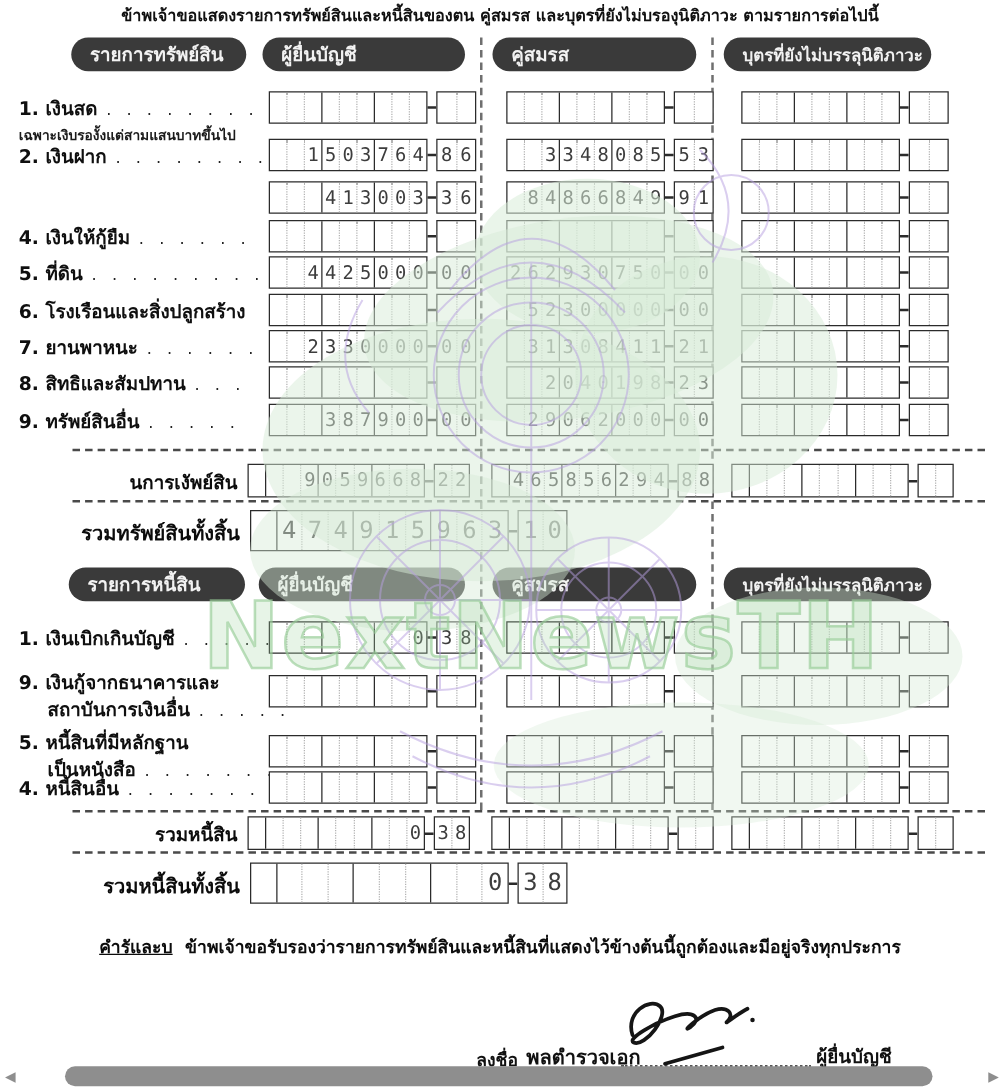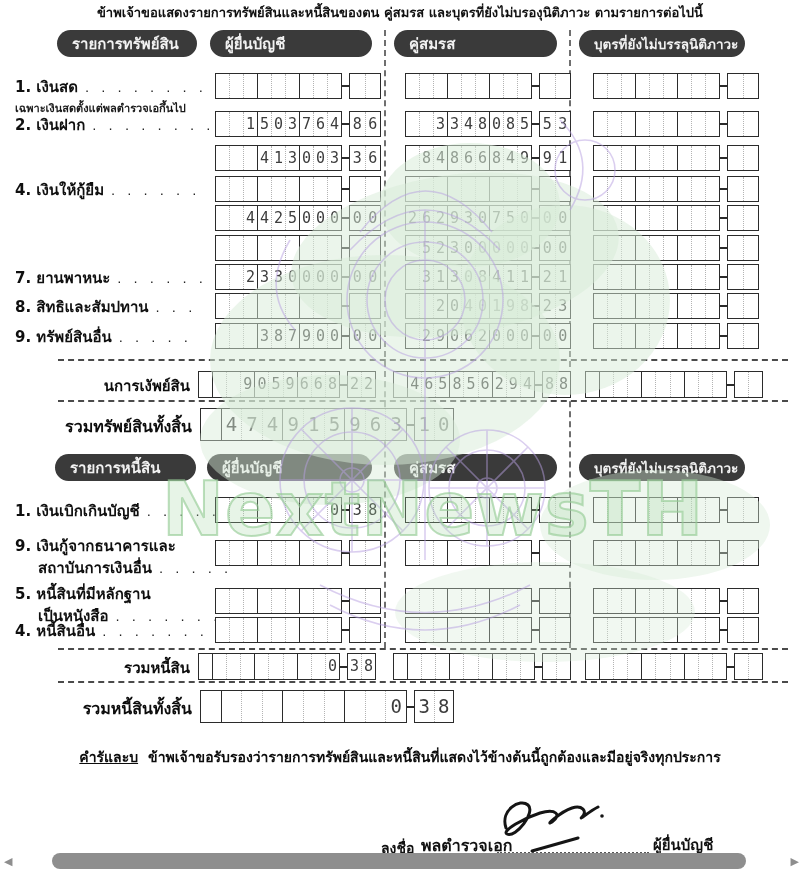--- a/index.html
+++ b/index.html
@@ -78,21 +78,21 @@
     <div class="pill liab" id="pill-l3">คู่สมรส</div>
     <div class="pill liab" id="pill-l4">บุตรที่ยังไม่บรรลุนิติภาวะ</div>
 
     <div class="vsep" id="vsep1"></div>
     <div class="vsep" id="vsep2"></div>
     <div class="hdash" id="hd1"></div>
     <div class="hdash" id="hd2"></div>
     <div class="hdash" id="hd3"></div>
     <div class="hdash" id="hd4"></div>
 
-    <div class="note">เฉพาะเงินสดตั้งแต่พลตำรวจเอกึ้นไป</div>
+    <div class="note">เฉพาะเงิบรองั้งแต่สามแสนบาทขึ้นไป</div>
 
     <div class="total-label" id="lbl-total-assets">นการเงัพย์สิน</div>
     <div class="total-label" id="lbl-total-liab">รวมหนี้สิน</div>
     <div class="total-label" id="lbl-grand-assets">รวมทรัพย์สินทั้งสิ้น</div>
     <div class="total-label" id="lbl-grand-liab">รวมหนี้สินทั้งสิ้น</div>
 
     <div class="cert">
       <span class="t">คำรัและบ</span><span>ข้าพเจ้าขอรับรองว่ารายการทรัพย์สินและหนี้สินที่แสดงไว้ข้างต้นนี้ถูกต้องและมีอยู่จริงทุกประการ</span>
     </div>
 
@@ -319,20 +319,21 @@
           <div class="cell" style="font-size: 15px; line-height: 24px;"></div>
           <div class="cell" style="font-size: 15px; line-height: 24px;"></div>
           <div class="cell" style="font-size: 15px; line-height: 24px;"></div>
         </div>
         <div class="conn"></div>
         <div class="mbox" style="width: 30px; height: 24px;">
           <div class="cell" style="font-size: 15px; line-height: 24px;"></div>
           <div class="cell" style="font-size: 15px; line-height: 24px;"></div>
         </div>
       </div>
+      <div class="rlabel" style="left: 15px; top: 207px;">5. ที่ดิน<span class="leader">. . . . . . . . .</span></div>
       <div class="abox" style="left: 215px; top: 205px;">
         <div class="mbox" style="width: 125px; height: 24px;">
           <div class="cell" style="font-size: 15px; line-height: 24px;"></div>
           <div class="cell" style="font-size: 15px; line-height: 24px;"></div>
           <div class="cell hb" style="font-size: 15px; line-height: 24px;">4</div>
           <div class="cell" style="font-size: 15px; line-height: 24px;">4</div>
           <div class="cell" style="font-size: 15px; line-height: 24px;">2</div>
           <div class="cell hb" style="font-size: 15px; line-height: 24px;">5</div>
           <div class="cell" style="font-size: 15px; line-height: 24px;">0</div>
           <div class="cell" style="font-size: 15px; line-height: 24px;">0</div>
@@ -373,20 +374,21 @@
           <div class="cell" style="font-size: 15px; line-height: 24px;"></div>
           <div class="cell" style="font-size: 15px; line-height: 24px;"></div>
           <div class="cell" style="font-size: 15px; line-height: 24px;"></div>
         </div>
         <div class="conn"></div>
         <div class="mbox" style="width: 30px; height: 24px;">
           <div class="cell" style="font-size: 15px; line-height: 24px;"></div>
           <div class="cell" style="font-size: 15px; line-height: 24px;"></div>
         </div>
       </div>
+      <div class="rlabel" style="left: 15px; top: 237px;">6. โรงเรือนและสิ่งปลูกสร้าง</div>
       <div class="abox" style="left: 215px; top: 235px;">
         <div class="mbox" style="width: 125px; height: 24px;">
           <div class="cell" style="font-size: 15px; line-height: 24px;"></div>
           <div class="cell" style="font-size: 15px; line-height: 24px;"></div>
           <div class="cell hb" style="font-size: 15px; line-height: 24px;"></div>
           <div class="cell" style="font-size: 15px; line-height: 24px;"></div>
           <div class="cell" style="font-size: 15px; line-height: 24px;"></div>
           <div class="cell hb" style="font-size: 15px; line-height: 24px;"></div>
           <div class="cell" style="font-size: 15px; line-height: 24px;"></div>
           <div class="cell" style="font-size: 15px; line-height: 24px;"></div>

